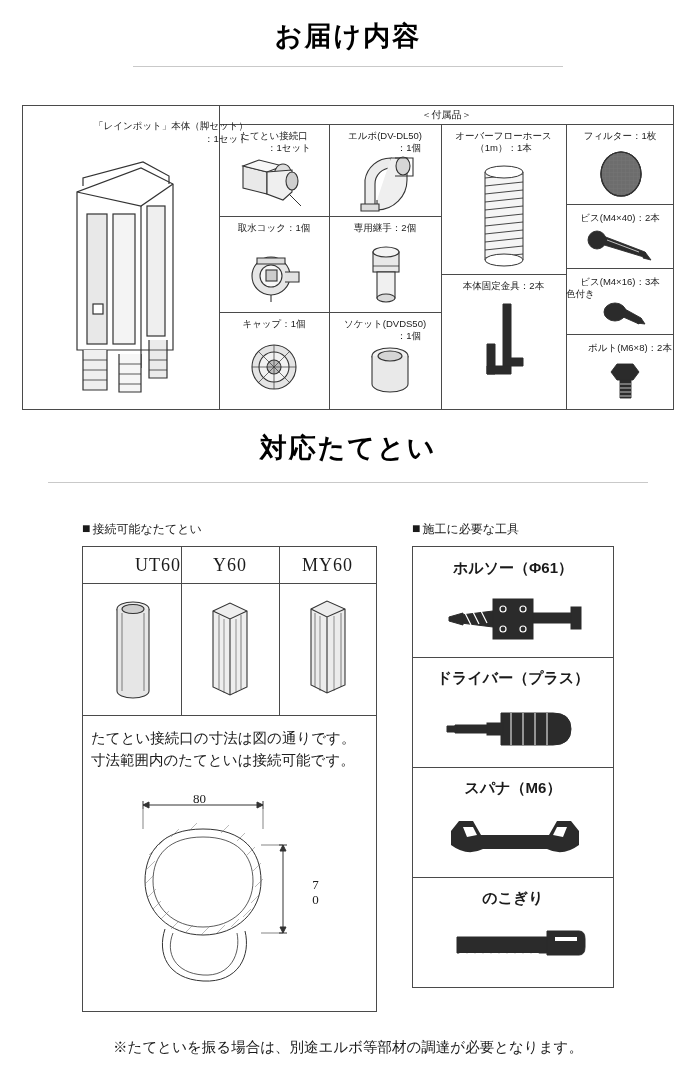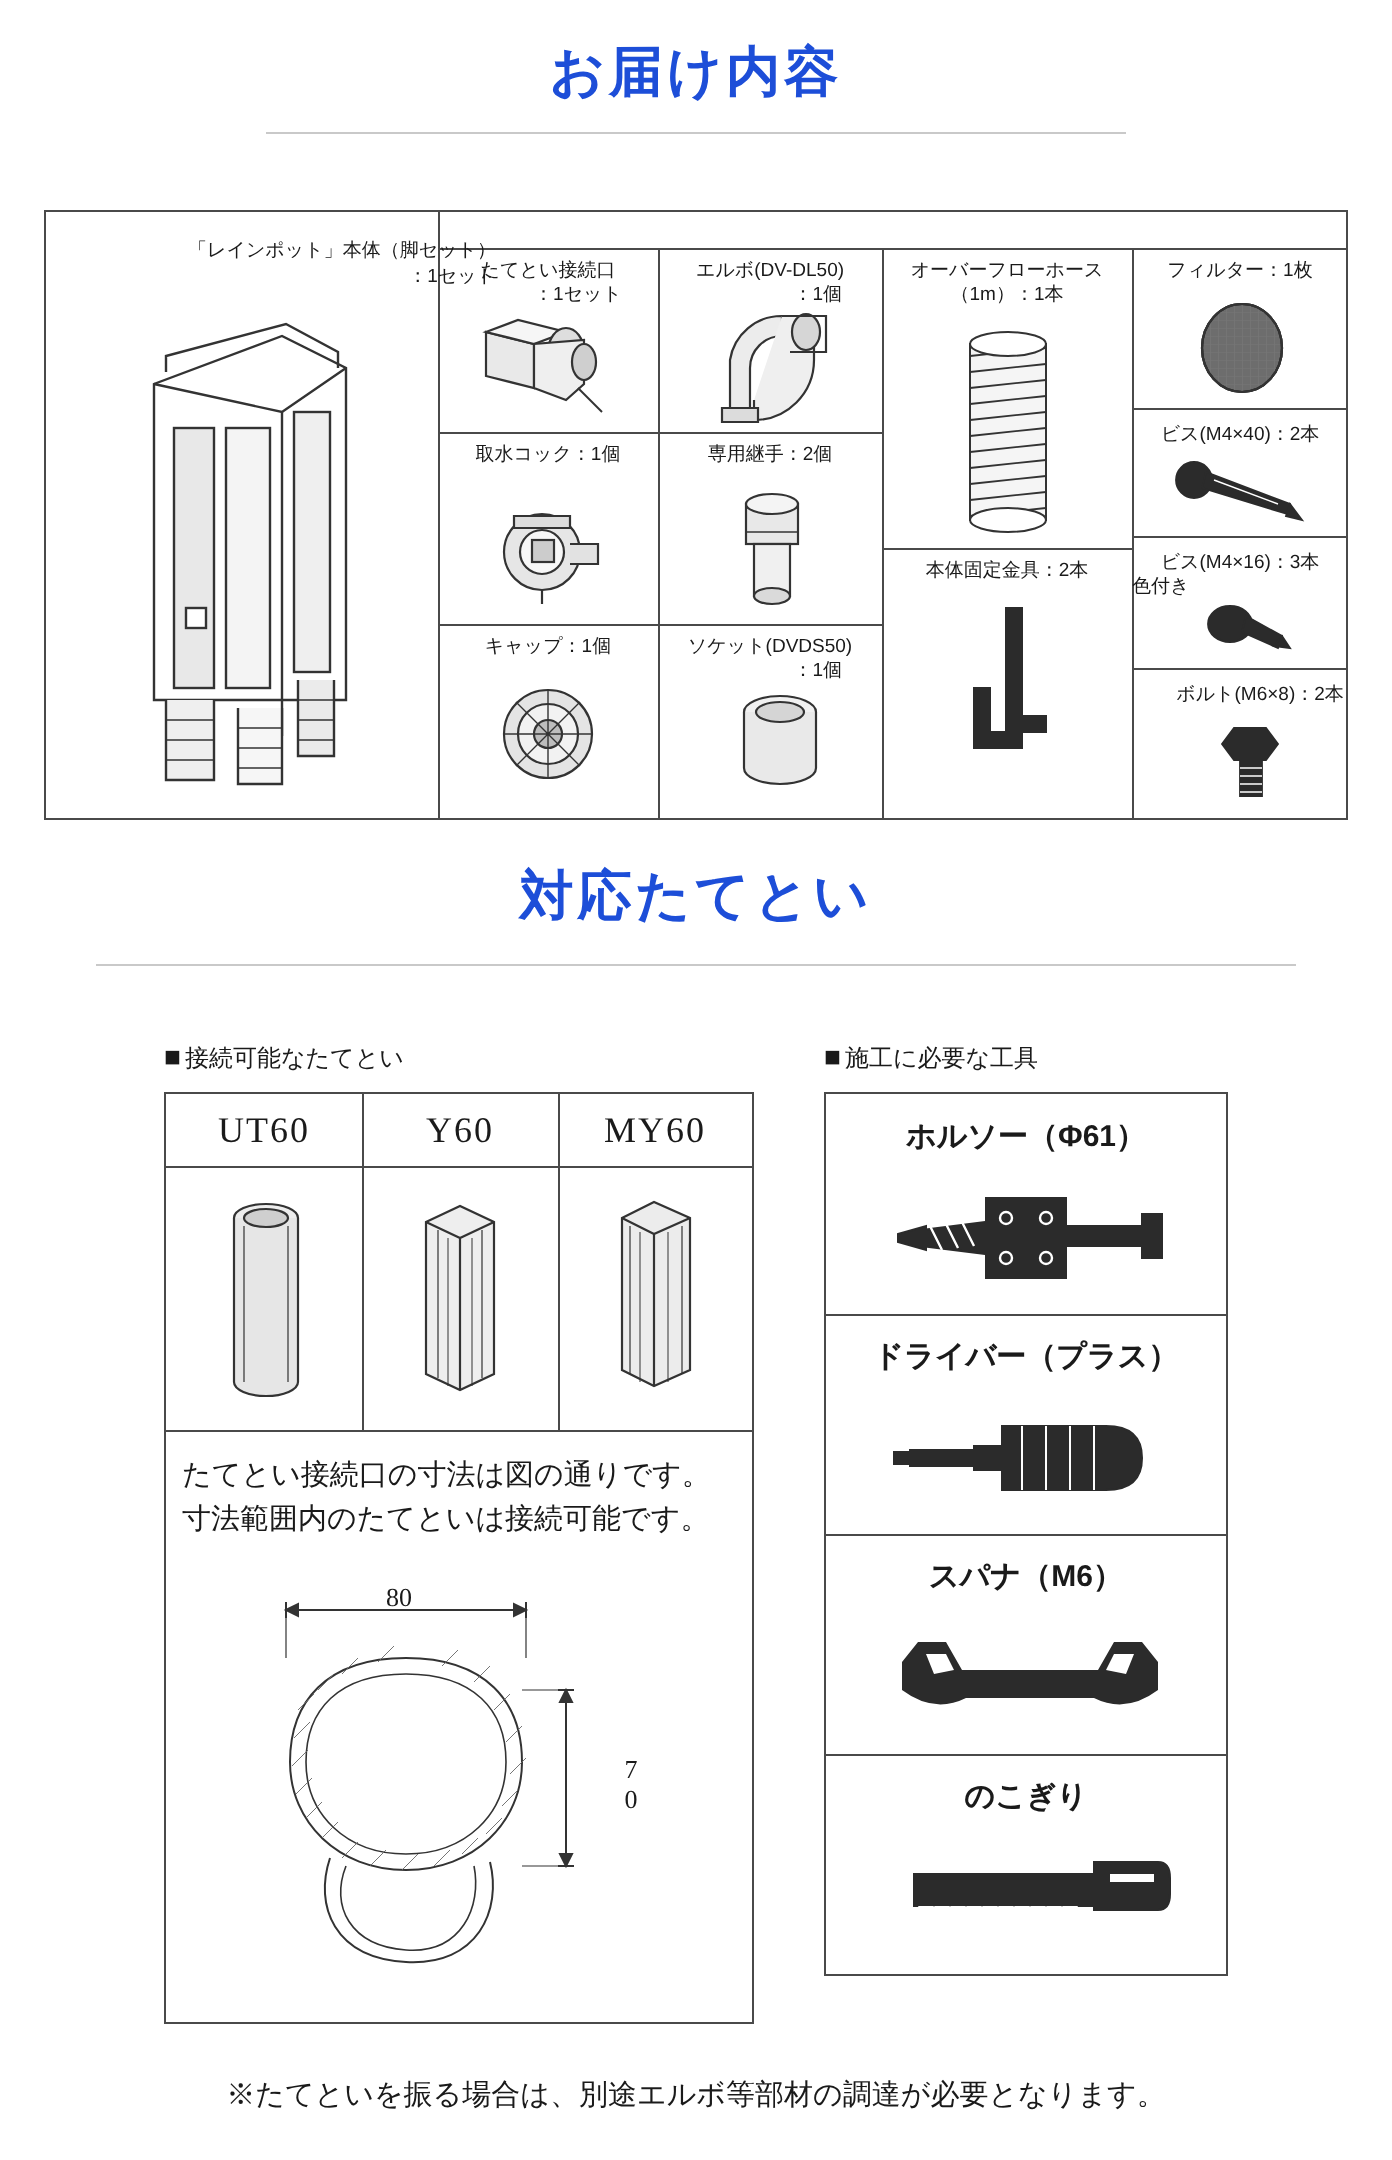--- a/index.html
+++ b/index.html
@@ -13,21 +13,21 @@
     position: relative;
     overflow: hidden;
   }
 
   
   .sec-title {
     text-align: center;
     font-size: 27px;
     font-weight: bold;
     letter-spacing: 2px;
-    color: #1d4ed8;
+    color: #000000;
   }
   .title-rule {
     height: 1px;
     background: #c9c9c9;
     margin: 12px auto 0;
   }
 
   
   .contents-box {
     position: absolute;
@@ -107,20 +107,21 @@
 </head>
 <body>
 
 <div style="position:absolute; left:0; top:18px; width:696px;">
   <div class="sec-title">お届け内容</div>
   <div class="title-rule" style="width:430px;"></div>
 </div>
 
 <div class="contents-box">
 
+  <div style="position:absolute; left:196px; top:2px; width:455px; text-align:center; font-size:10px;">＜付属品＞</div>
 
   <div class="hline" style="left:196px; top:18px; width:455px;"></div>
   <div class="vline" style="left:196px; top:0; height:303px;"></div>
   <div class="vline" style="left:306px; top:18px; height:285px;"></div>
   <div class="vline" style="left:418px; top:18px; height:285px;"></div>
   <div class="vline" style="left:543px; top:18px; height:285px;"></div>
 
   <div class="hline" style="left:196px; top:110px; width:222px;"></div>
   <div class="hline" style="left:196px; top:206px; width:222px;"></div>
   <div class="hline" style="left:418px; top:168px; width:125px;"></div>
@@ -356,21 +357,21 @@
 </div>
 
 <div class="sub-head sq" style="left:82px; top:520px;">接続可能なたてとい</div>
 
 <div class="tab-box" style="left:82px; top:546px; width:295px; height:466px;">
   <div class="hline" style="left:0; top:36px; width:293px;"></div>
   <div class="hline" style="left:0; top:168px; width:293px;"></div>
   <div class="vline" style="left:98px; top:0; height:168px;"></div>
   <div class="vline" style="left:196px; top:0; height:168px;"></div>
 
-  <div class="pipe-hdr" style="left:0; top:8px; width:98px;">UT60</div>
+  <div class="pipe-hdr" style="left:0; top:8px; width:98px;text-align:right;">UT60</div>
   <div class="pipe-hdr" style="left:98px; top:8px; width:98px;">Y60</div>
   <div class="pipe-hdr" style="left:196px; top:8px; width:97px;">MY60</div>
 
   <div class="art" style="left:26px; top:48px;">
     <svg width="48" height="110" viewBox="0 0 48 110">
       <g fill="none" stroke="#333" stroke-width="1.1">
         <ellipse cx="24" cy="14" rx="16" ry="7" fill="#ededed"></ellipse>
         <path d="M8 14 L8 96 A16 7 0 0 0 40 96 L40 14" fill="#e6e6e6"></path>
         <ellipse cx="24" cy="14" rx="11" ry="4.5" fill="#cfcfcf"></ellipse>
         <path d="M13 18 L13 96 M35 18 L35 96" stroke-width="0.6"></path>

